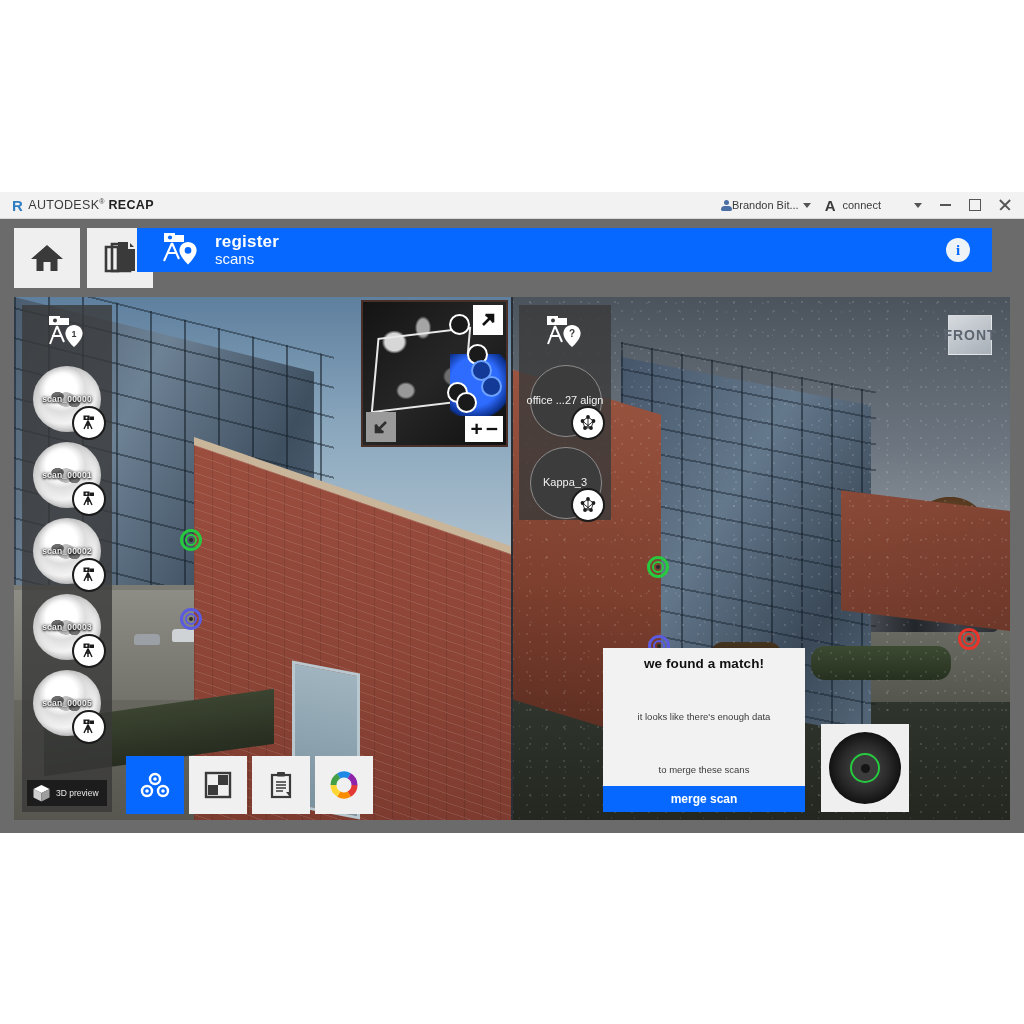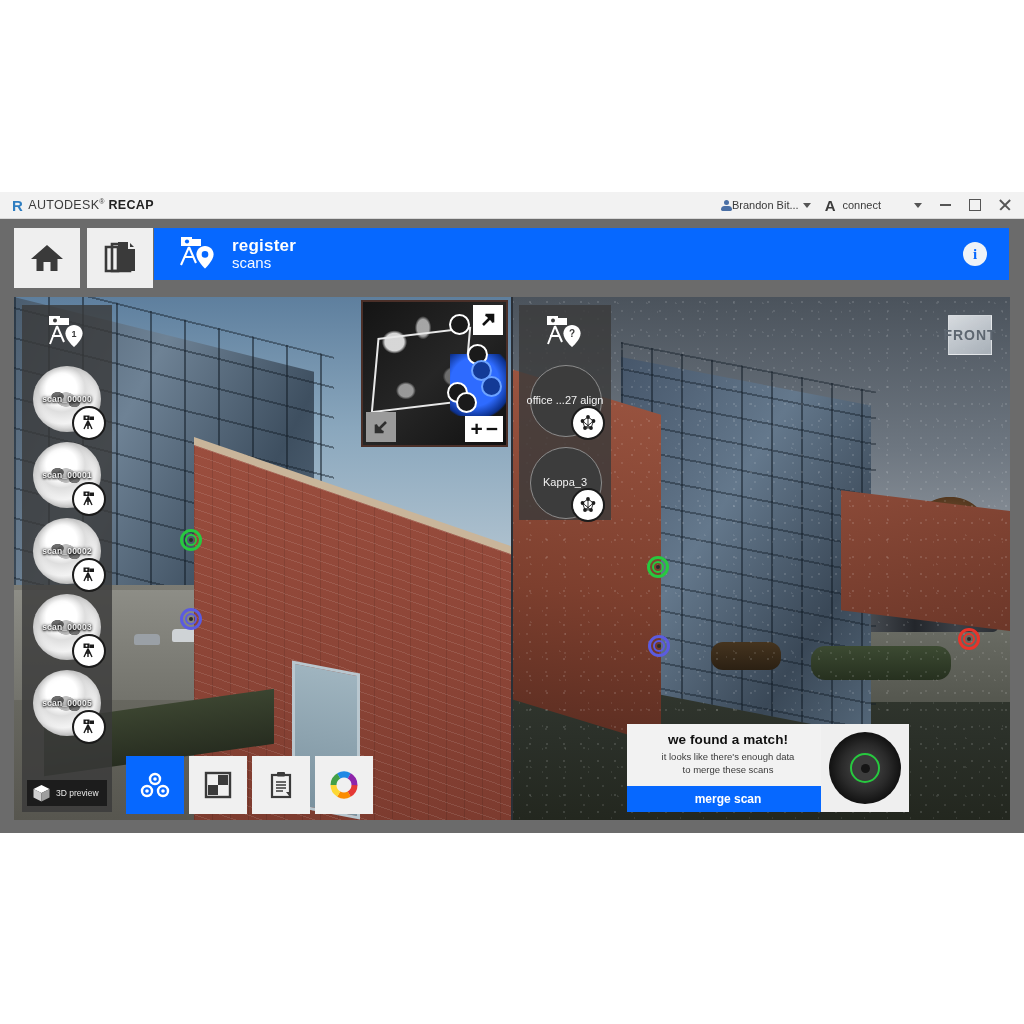--- a/index.html
+++ b/index.html
@@ -68,21 +68,21 @@
   
   .navrow{position:absolute;left:0;top:26px;width:1024px;height:79px;}
   .navbtn{
     position:absolute;top:10px;width:66px;height:60px;background:#efefef;
     display:flex;align-items:center;justify-content:center;
   }
   #nav-home{left:14px;}
   #nav-proj{left:87px;}
 
   .titlebanner{
-    position:absolute;left:154px;top:10px;width:855px;height:52px;
+    position:absolute;left:137px;top:10px;width:855px;height:44px;
     background:#0668ff;display:flex;align-items:center;
   }
   .banner-ico{margin-left:22px;width:42px;height:42px;position:relative;flex:0 0 auto;}
   .banner-text{margin-left:14px;color:#fff;line-height:1.05;}
   .banner-text .t1{font-size:17px;font-weight:bold;letter-spacing:.2px;}
   .banner-text .t2{font-size:15px;font-weight:normal;opacity:.97;}
   .info-ico{
     position:absolute;right:22px;top:50%;transform:translateY(-50%);
     width:24px;height:24px;border-radius:50%;background:#eef3f8;
     display:flex;align-items:center;justify-content:center;
@@ -353,29 +353,29 @@
   .viewcube{
     position:absolute;right:18px;top:18px;width:42px;height:38px;z-index:18;
     background:linear-gradient(150deg,rgba(226,230,234,.92),rgba(178,186,194,.88));
     border:1px solid rgba(255,255,255,.45);
     display:flex;align-items:center;justify-content:center;
     font-size:14px;color:#5d6670;letter-spacing:1px;font-weight:bold;
   }
 
   
   .match-dlg{
-    position:absolute;left:116px;bottom:8px;width:202px;z-index:20;
+    position:absolute;left:92px;bottom:8px;width:202px;z-index:20;
   }
   .match-body{
     background:#f2f2f2;padding:8px 8px 9px;text-align:center;
   }
   .match-title{
     font-size:13.5px;font-weight:bold;color:#111;letter-spacing:.1px;margin-bottom:4px;
   }
-  .match-sub{font-size:9.5px;color:#3a3a3a;line-height:1.35;}
+  .match-sub{font-size:9.5px;color:#3a3a3a;line-height:1.35;margin-top:40px;}
   .match-btn{
     background:#0668ff;color:#fff;height:26px;display:flex;align-items:center;
     justify-content:center;font-size:12px;font-weight:bold;
   }
   .navwheel{
     position:absolute;left:310px;bottom:8px;width:88px;height:88px;z-index:20;
     background:#efefef;display:flex;align-items:center;justify-content:center;
   }
   .nw-outer{
     width:72px;height:72px;border-radius:50%;

